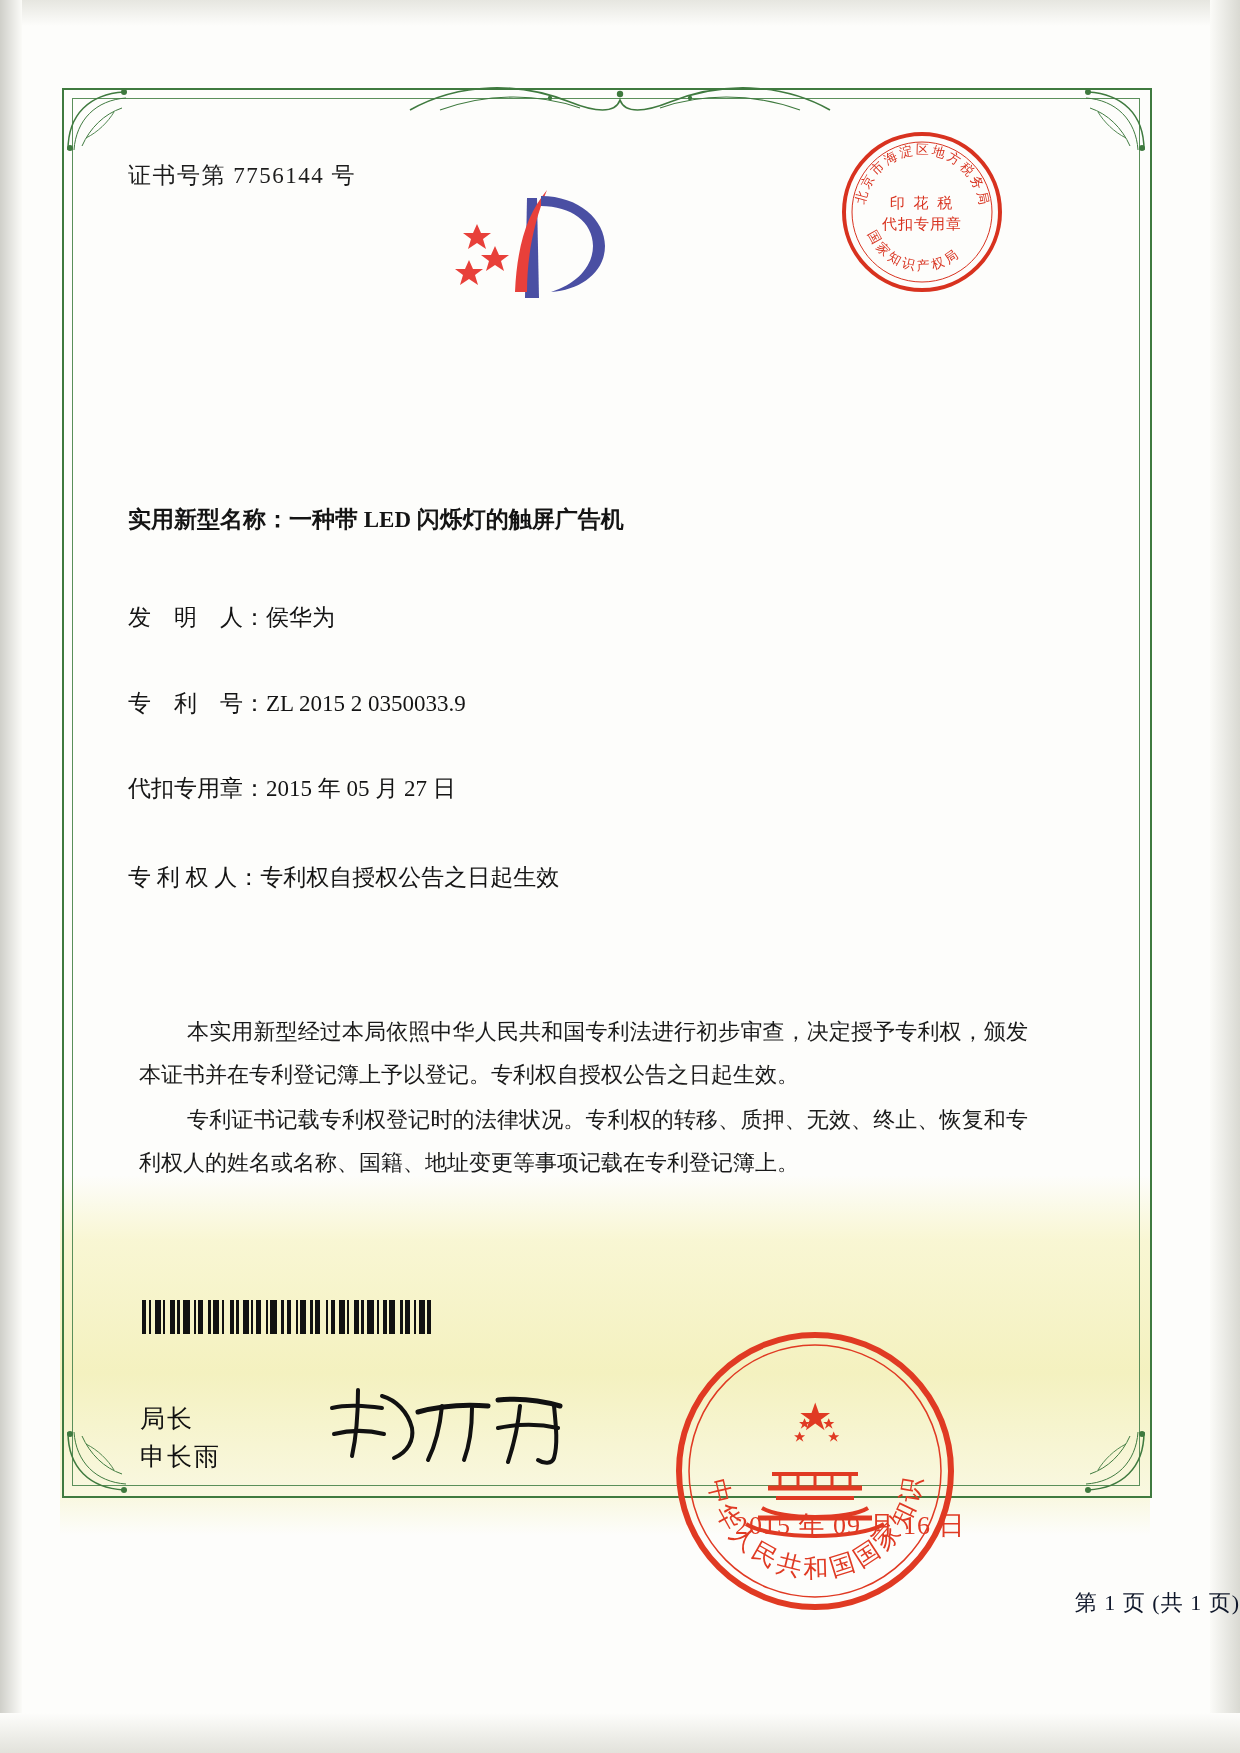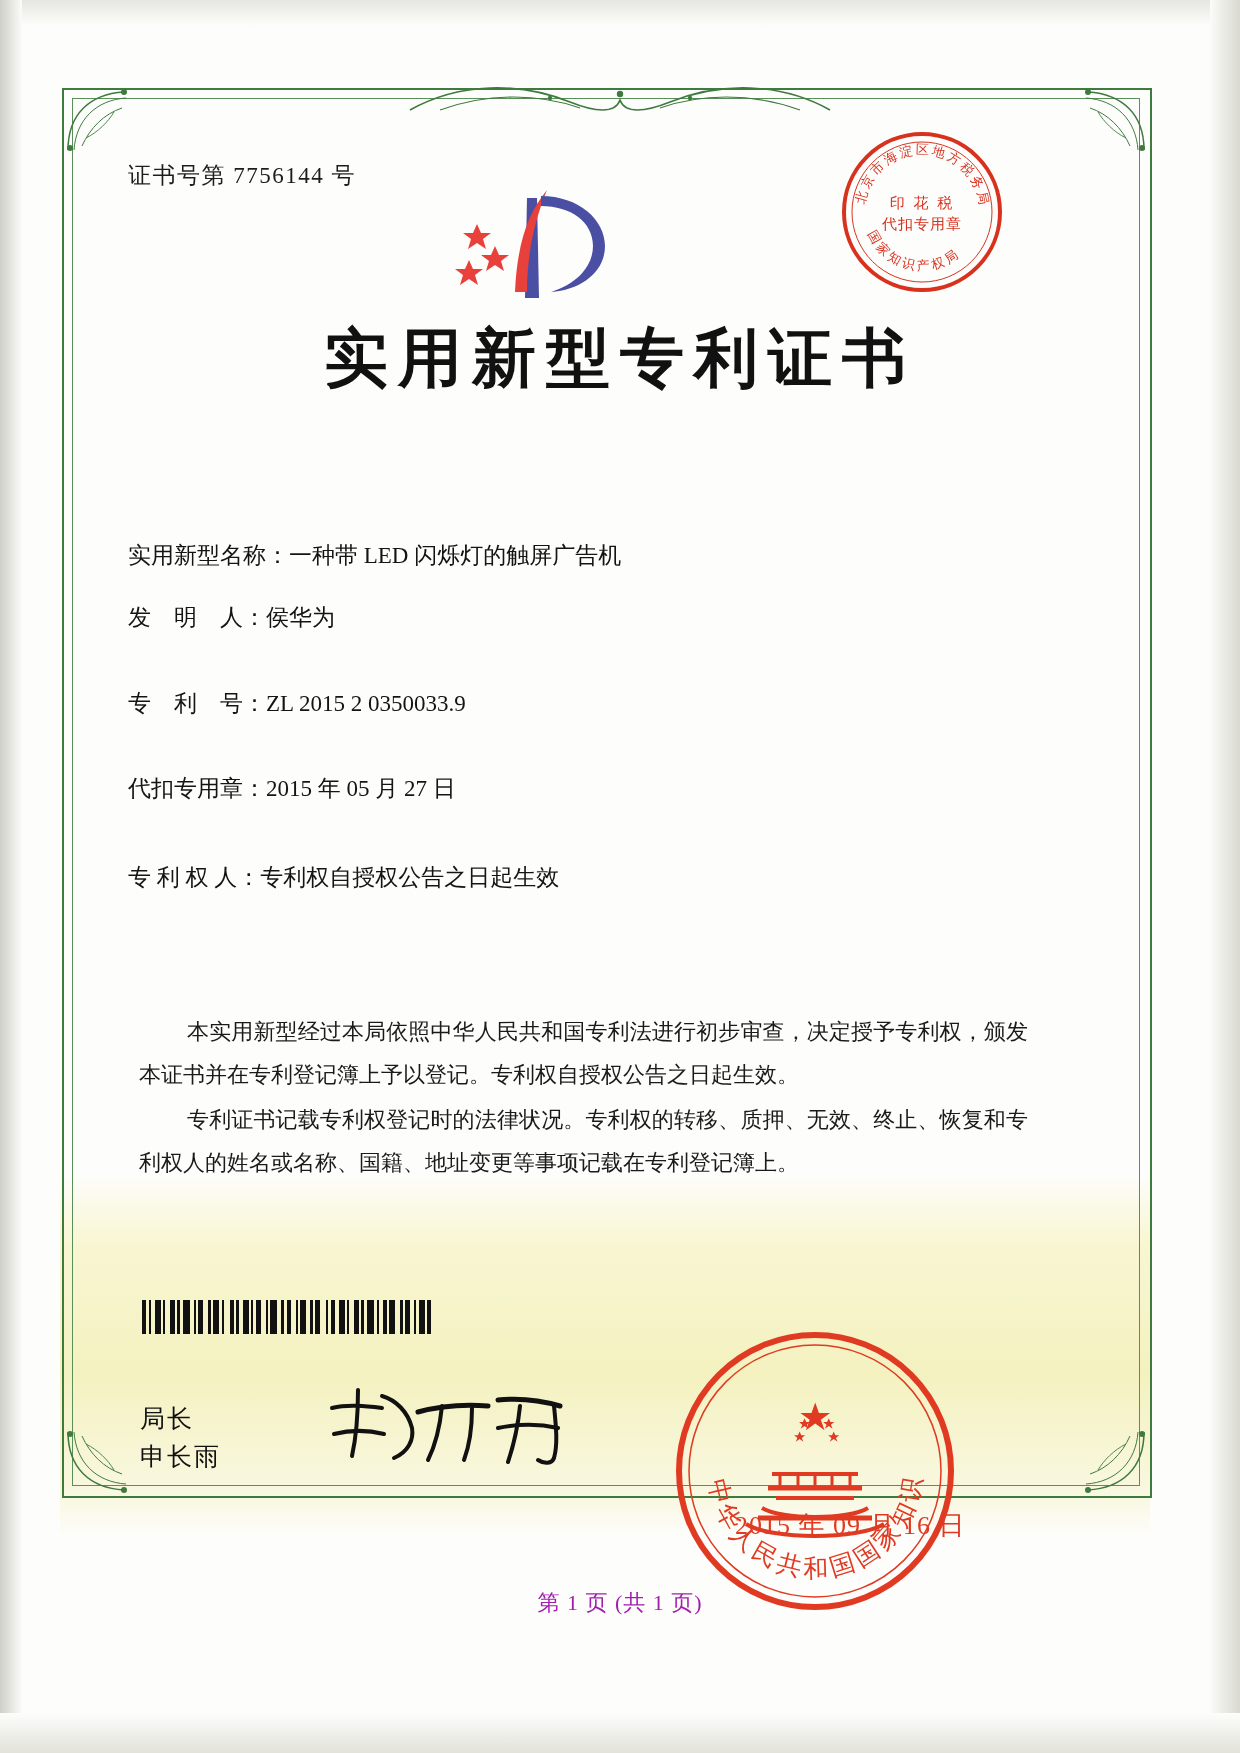--- a/index.html
+++ b/index.html
@@ -154,21 +154,21 @@
     white-space: nowrap;
   }
   .field .lbl {
     display: inline-block;
     color: #141414;
   }
   .field .val {
     display: inline-block;
     color: #141414;
   }
-  .f1 { top: 540px; }
+  .f1 { top: 504px; font-weight: bold; }
   .f2 { top: 602px; }
   .f3 { top: 688px; }
   .f4 { top: 773px; }
   .f5 { top: 862px; }
   .f6 { top: 950px; }
 
   
   .body-text {
     position: absolute;
     left: 128px;
@@ -240,23 +240,23 @@
     letter-spacing: 1px;
     font-family: "Liberation Serif", serif;
   }
 
   
   .page-footer {
     position: absolute;
     left: 0;
     top: 1588px;
     width: 1240px;
-    text-align: center;
+    text-align: right;
     font-size: 22px;
-    color: #a21caf;
+    color: #0f172a;
     letter-spacing: 1px;
   }
 </style>
 </head>
 <body>
 
 <div class="page">
 
   <div class="scan-edge-top"></div>
   <div class="scan-edge-left"></div>
@@ -345,21 +345,20 @@
       </text>
       <path id="taxArc2" d="M84,84 m-58,0 a58,58 0 0,0 116,0" fill="none"></path>
       <text font-size="13" fill="currentColor" font-family="'DejaVu Sans',sans-serif" letter-spacing="3">
         <textPath href="#taxArc2" startOffset="12%">国家知识产权局</textPath>
       </text>
       <text x="84" y="80" text-anchor="middle" font-size="15" fill="currentColor" font-family="'DejaVu Sans',sans-serif" letter-spacing="2">印 花 税</text>
       <text x="84" y="101" text-anchor="middle" font-size="15" fill="currentColor" font-family="'DejaVu Sans',sans-serif" letter-spacing="1">代扣专用章</text>
     </svg>
   </div>
 
-  <div class="main-title">实用新型专利证书</div>
 
   <div class="field f1">
     <span class="lbl">实用新型名称：</span><span class="val">一种带 LED 闪烁灯的触屏广告机</span>
   </div>
   <div class="field f2">
     <span class="lbl">发　明　人：</span><span class="val">侯华为</span>
   </div>
   <div class="field f3">
     <span class="lbl">专　利　号：</span><span class="val">ZL 2015 2 0350033.9</span>
   </div>

